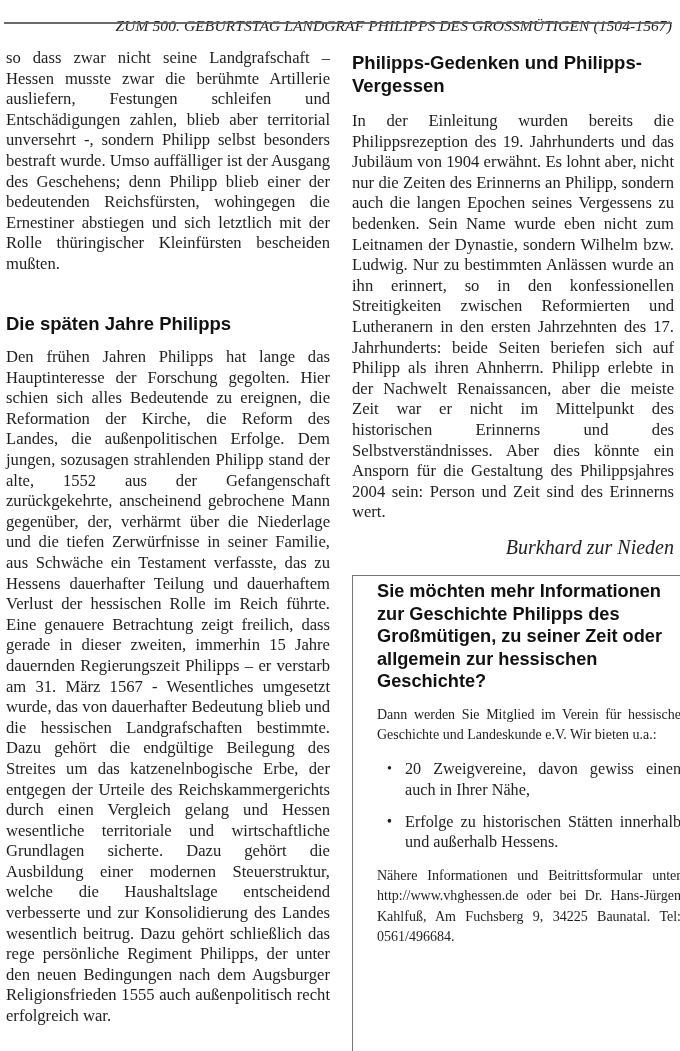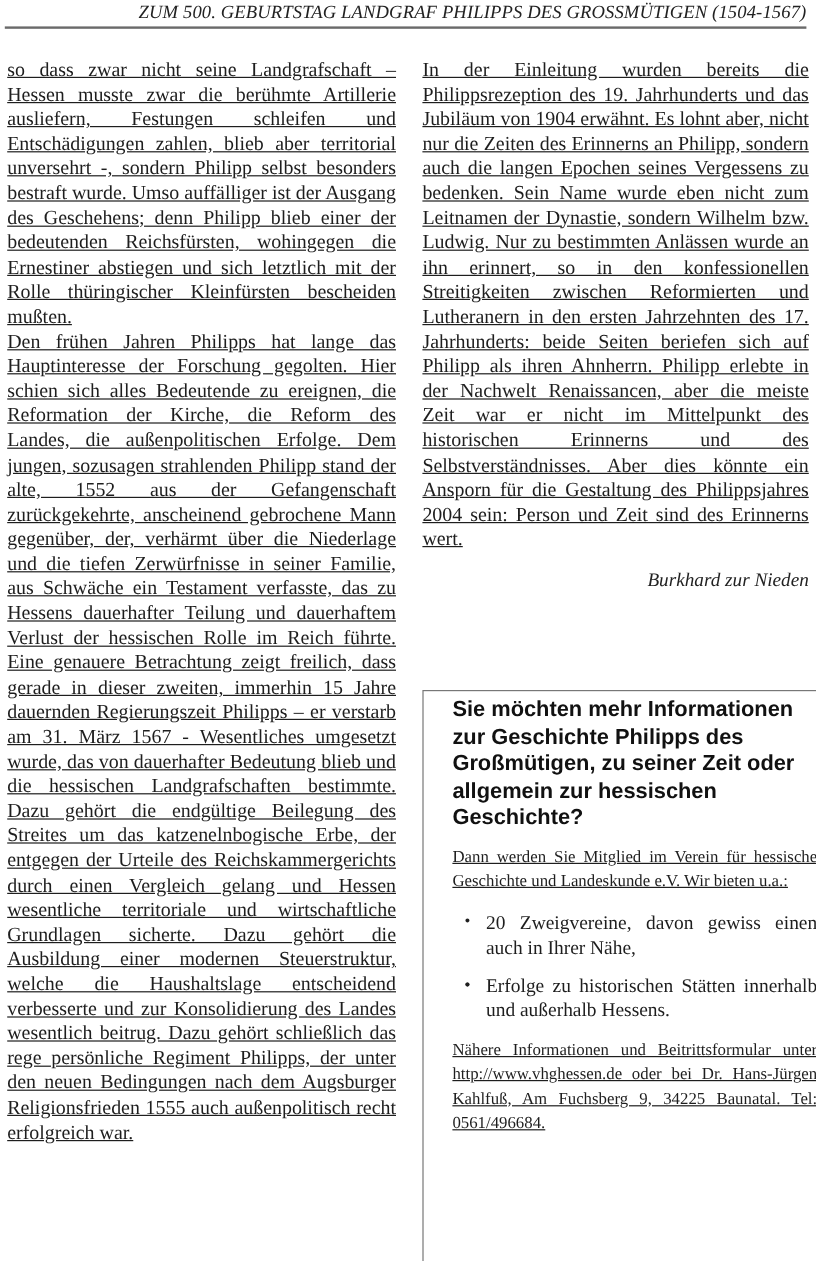--- a/index.html
+++ b/index.html
@@ -11,21 +11,21 @@
       width: 680px;
       height: 1051px;
       position: relative;
       overflow: hidden;
       color: #1a1a1a;
       font-family: "DejaVu Serif", "Liberation Serif", serif;
     }
     .running-header {
       position: absolute;
       left: 0;
-      top: 1px;
+      top: 16px;
       width: 672px;
       height: 22px;
       text-align: right;
       font-family: "Liberation Serif", serif;
       font-style: italic;
       font-size: 15.5px;
       line-height: 20px;
       color: #222;
       letter-spacing: 0.1px;
     }
@@ -46,39 +46,38 @@
     .col-right { left: 352px; width: 322px; }
 
     p.body {
       margin: 0;
       font-family: "Liberation Serif", serif;
       font-size: 16.6px;
       line-height: 20.6px;
       text-align: justify;
       hyphens: manual;
       color: #1e1e1e;
-      text-decoration: underline;
     }
     h2.section {
       margin: 0;
       font-family: "Liberation Sans", sans-serif;
       font-weight: bold;
       font-size: 18.5px;
       line-height: 22.5px;
       color: #111;
     }
     .col-left h2.section { margin-top: 38px; margin-bottom: 12px; }
     .col-right h2.section { margin-top: 4px; margin-bottom: 14px; }
 
     .byline {
       margin-top: 14px;
       text-align: right;
       font-family: "Liberation Serif", serif;
       font-style: italic;
-      font-size: 16px;
+      font-size: 20px;
       line-height: 20px;
       color: #222;
     }
 
     .info-box {
       position: absolute;
       left: 352px;
       top: 575px;
       width: 304px;
       height: 465px;
@@ -120,24 +119,26 @@
     }
   </style>
 </head>
 <body>
 
 <div class="running-header">ZUM 500. GEBURTSTAG LANDGRAF PHILIPPS DES GROSSMÜTIGEN (1504-1567)</div>
 <div class="header-rule"></div>
 
 <div class="col col-left">
   <p class="body">so dass zwar nicht seine Landgrafschaft – Hessen musste zwar die berühmte Artillerie ausliefern, Festungen schleifen und Entschädigungen zahlen, blieb aber territorial unversehrt -, sondern Philipp selbst besonders bestraft wurde. Umso auffälliger ist der Ausgang des Geschehens; denn Philipp blieb einer der bedeutenden Reichsfürsten, wohingegen die Ernestiner abstiegen und sich letztlich mit der Rolle thüringischer Kleinfürsten bescheiden mußten.</p>
+  <h2 class="section">Die späten Jahre Philipps</h2>
   <p class="body">Den frühen Jahren Philipps hat lange das Hauptinteresse der Forschung gegolten. Hier schien sich alles Bedeutende zu ereignen, die Reformation der Kirche, die Reform des Landes, die außenpolitischen Erfolge. Dem jungen, sozusagen strahlenden Philipp stand der alte, 1552 aus der Gefangenschaft zurückgekehrte, anscheinend gebrochene Mann gegenüber, der, verhärmt über die Niederlage und die tiefen Zerwürfnisse in seiner Familie, aus Schwäche ein Testament verfasste, das zu Hessens dauerhafter Teilung und dauerhaftem Verlust der hessischen Rolle im Reich führte. Eine genauere Betrachtung zeigt freilich, dass gerade in dieser zweiten, immerhin 15 Jahre dauernden Regierungszeit Philipps – er verstarb am 31. März 1567 - Wesentliches umgesetzt wurde, das von dauerhafter Bedeutung blieb und die hessischen Landgrafschaften bestimmte. Dazu gehört die endgültige Beilegung des Streites um das katzenelnbogische Erbe, der entgegen der Urteile des Reichskammergerichts durch einen Vergleich gelang und Hessen wesentliche territoriale und wirtschaftliche Grundlagen sicherte. Dazu gehört die Ausbildung einer modernen Steuerstruktur, welche die Haushaltslage entscheidend verbesserte und zur Konsolidierung des Landes wesentlich beitrug. Dazu gehört schließlich das rege persönliche Regiment Philipps, der unter den neuen Bedingungen nach dem Augsburger Religionsfrieden 1555 auch außenpolitisch recht erfolgreich war.</p>
 </div>
 
 <div class="col col-right">
+  <h2 class="section">Philipps-Gedenken und Philipps-Vergessen</h2>
   <p class="body">In der Einleitung wurden bereits die Philippsrezeption des 19. Jahrhunderts und das Jubiläum von 1904 erwähnt. Es lohnt aber, nicht nur die Zeiten des Erinnerns an Philipp, sondern auch die langen Epochen seines Vergessens zu bedenken. Sein Name wurde eben nicht zum Leitnamen der Dynastie, sondern Wilhelm bzw. Ludwig. Nur zu bestimmten Anlässen wurde an ihn erinnert, so in den konfessionellen Streitigkeiten zwischen Reformierten und Lutheranern in den ersten Jahrzehnten des 17. Jahrhunderts: beide Seiten beriefen sich auf Philipp als ihren Ahnherrn. Philipp erlebte in der Nachwelt Renaissancen, aber die meiste Zeit war er nicht im Mittelpunkt des historischen Erinnerns und des Selbstverständnisses. Aber dies könnte ein Ansporn für die Gestaltung des Philippsjahres 2004 sein: Person und Zeit sind des Erinnerns wert.</p>
   <div class="byline">Burkhard zur Nieden</div>
 </div>
 
 <div class="info-box">
   <h3>Sie möchten mehr Informationen zur Geschichte Philipps des Großmütigen, zu seiner Zeit oder allgemein zur hessischen Geschichte?</h3>
   <p class="body">Dann werden Sie Mitglied im Verein für hessische Geschichte und Landeskunde e.V. Wir bieten u.a.:</p>
   <ul>
     <li>
       <span class="bullet">•</span>

